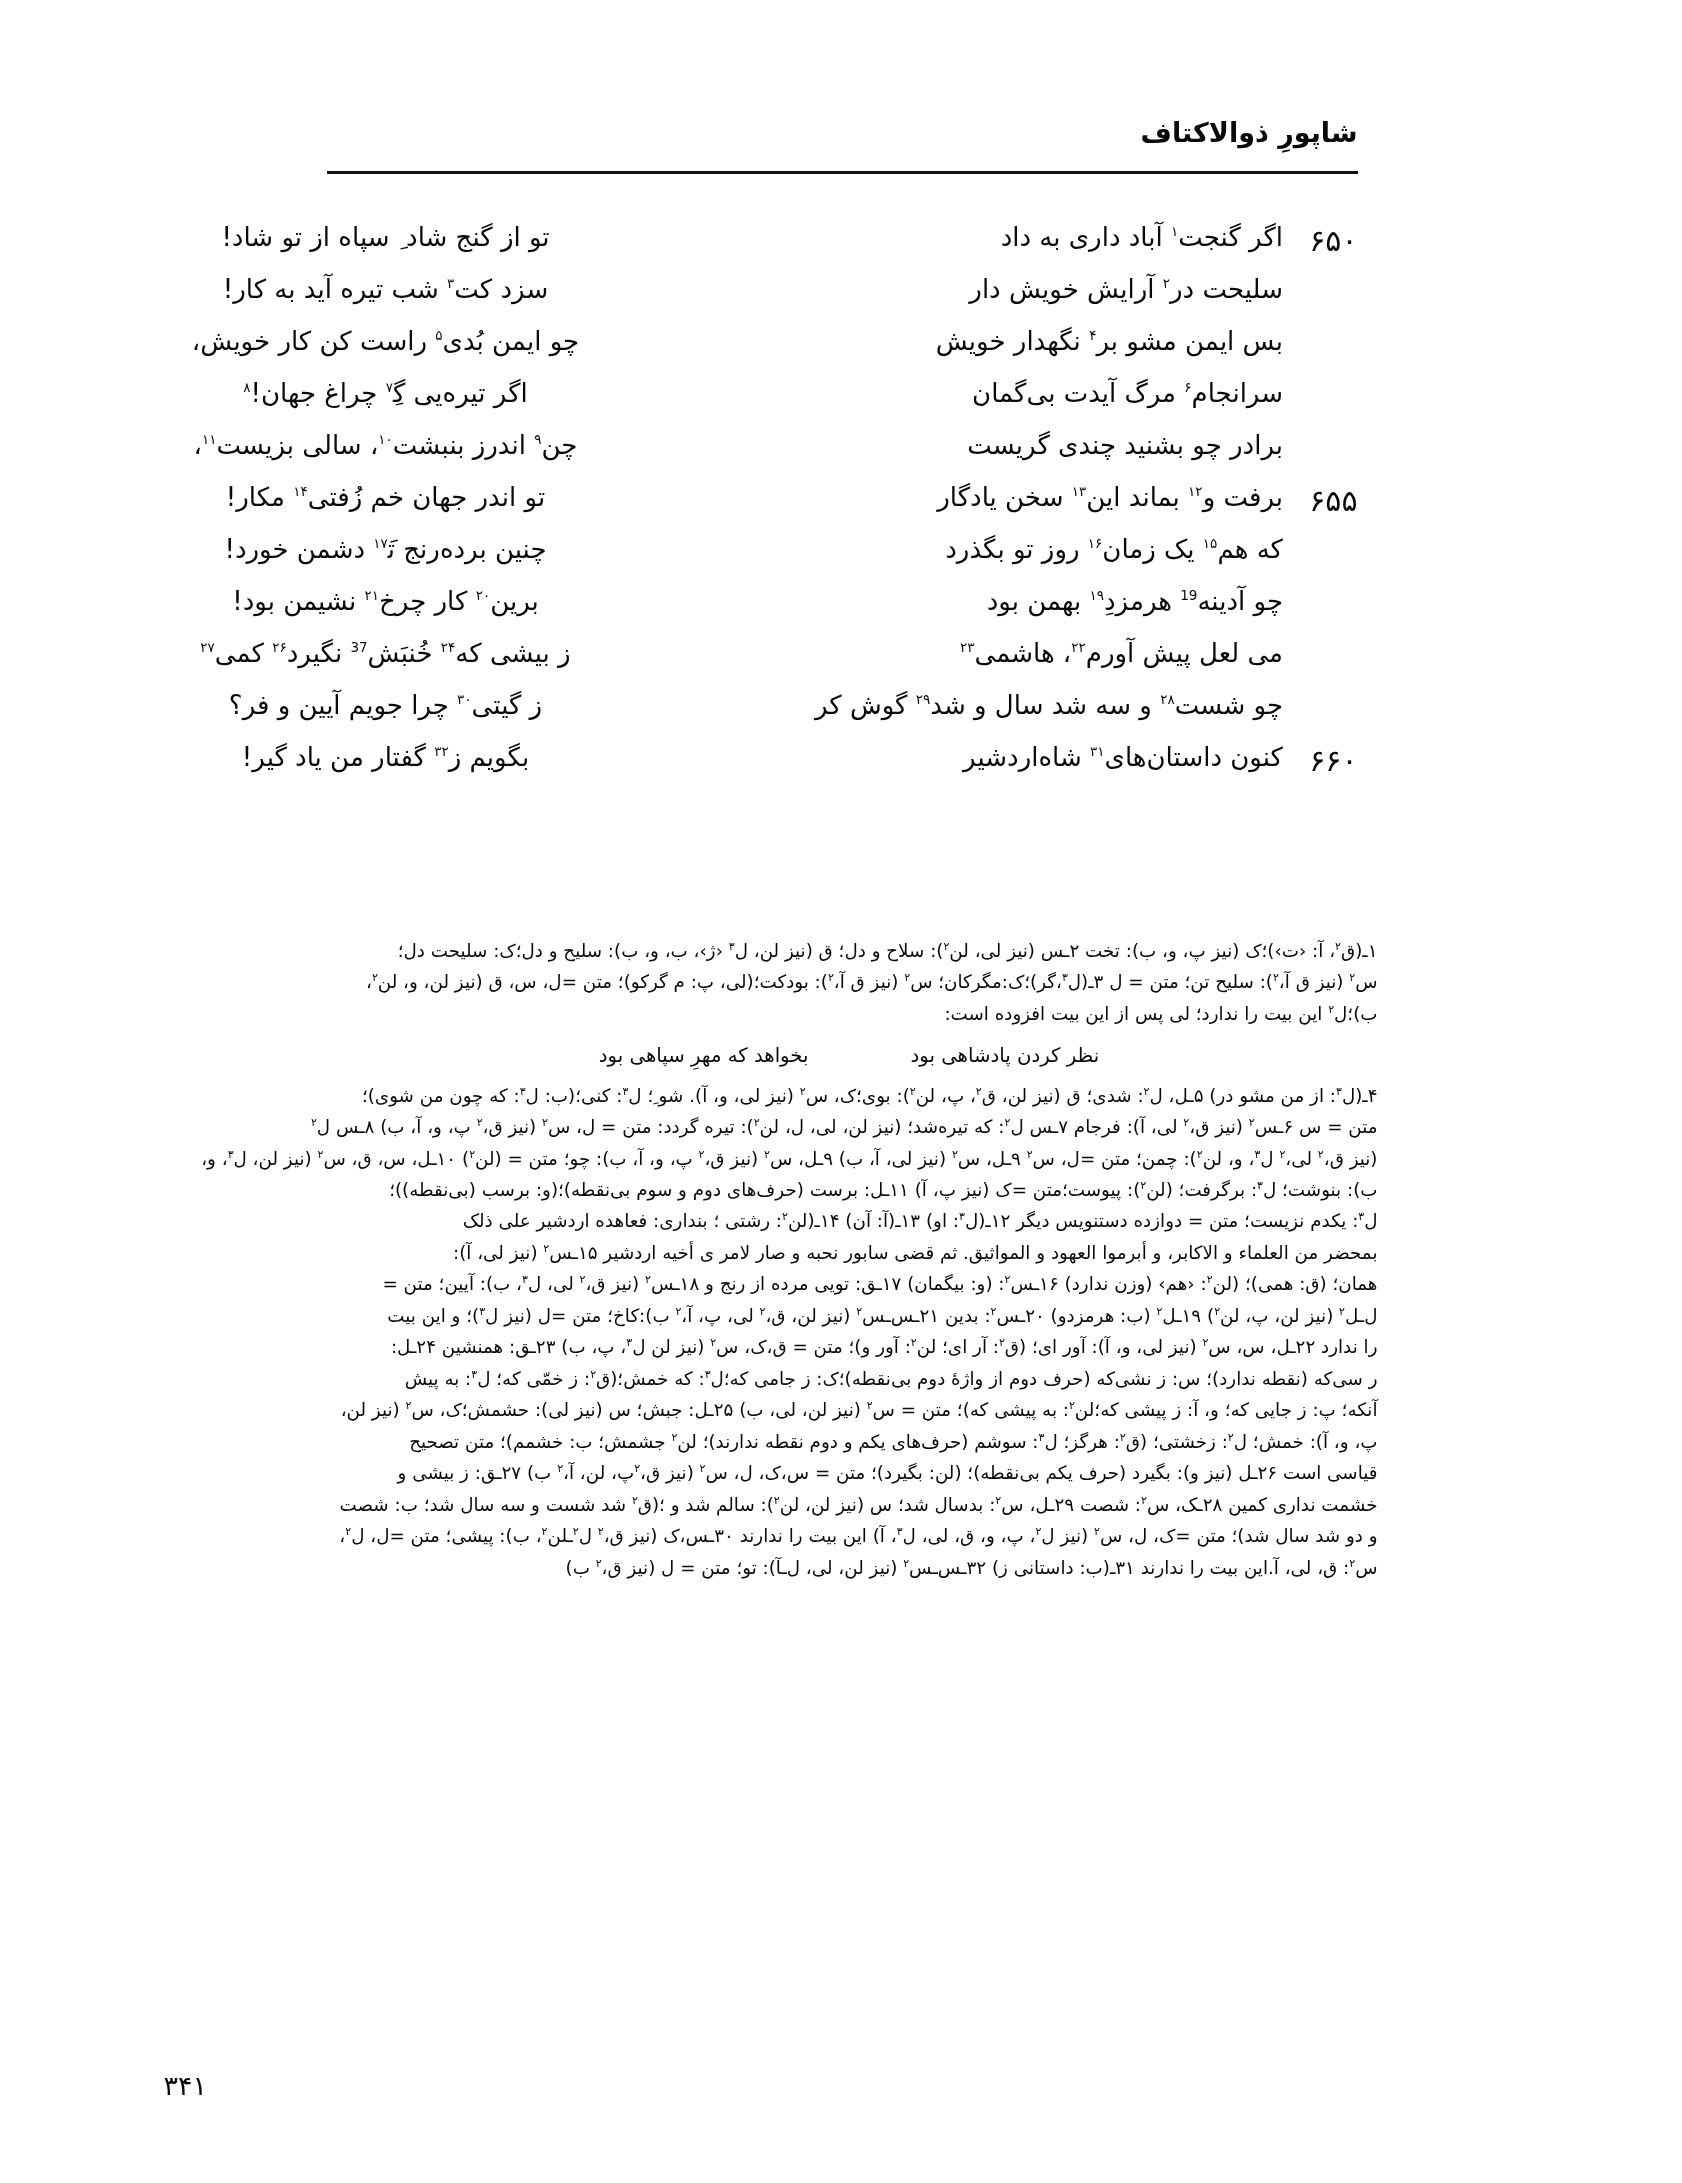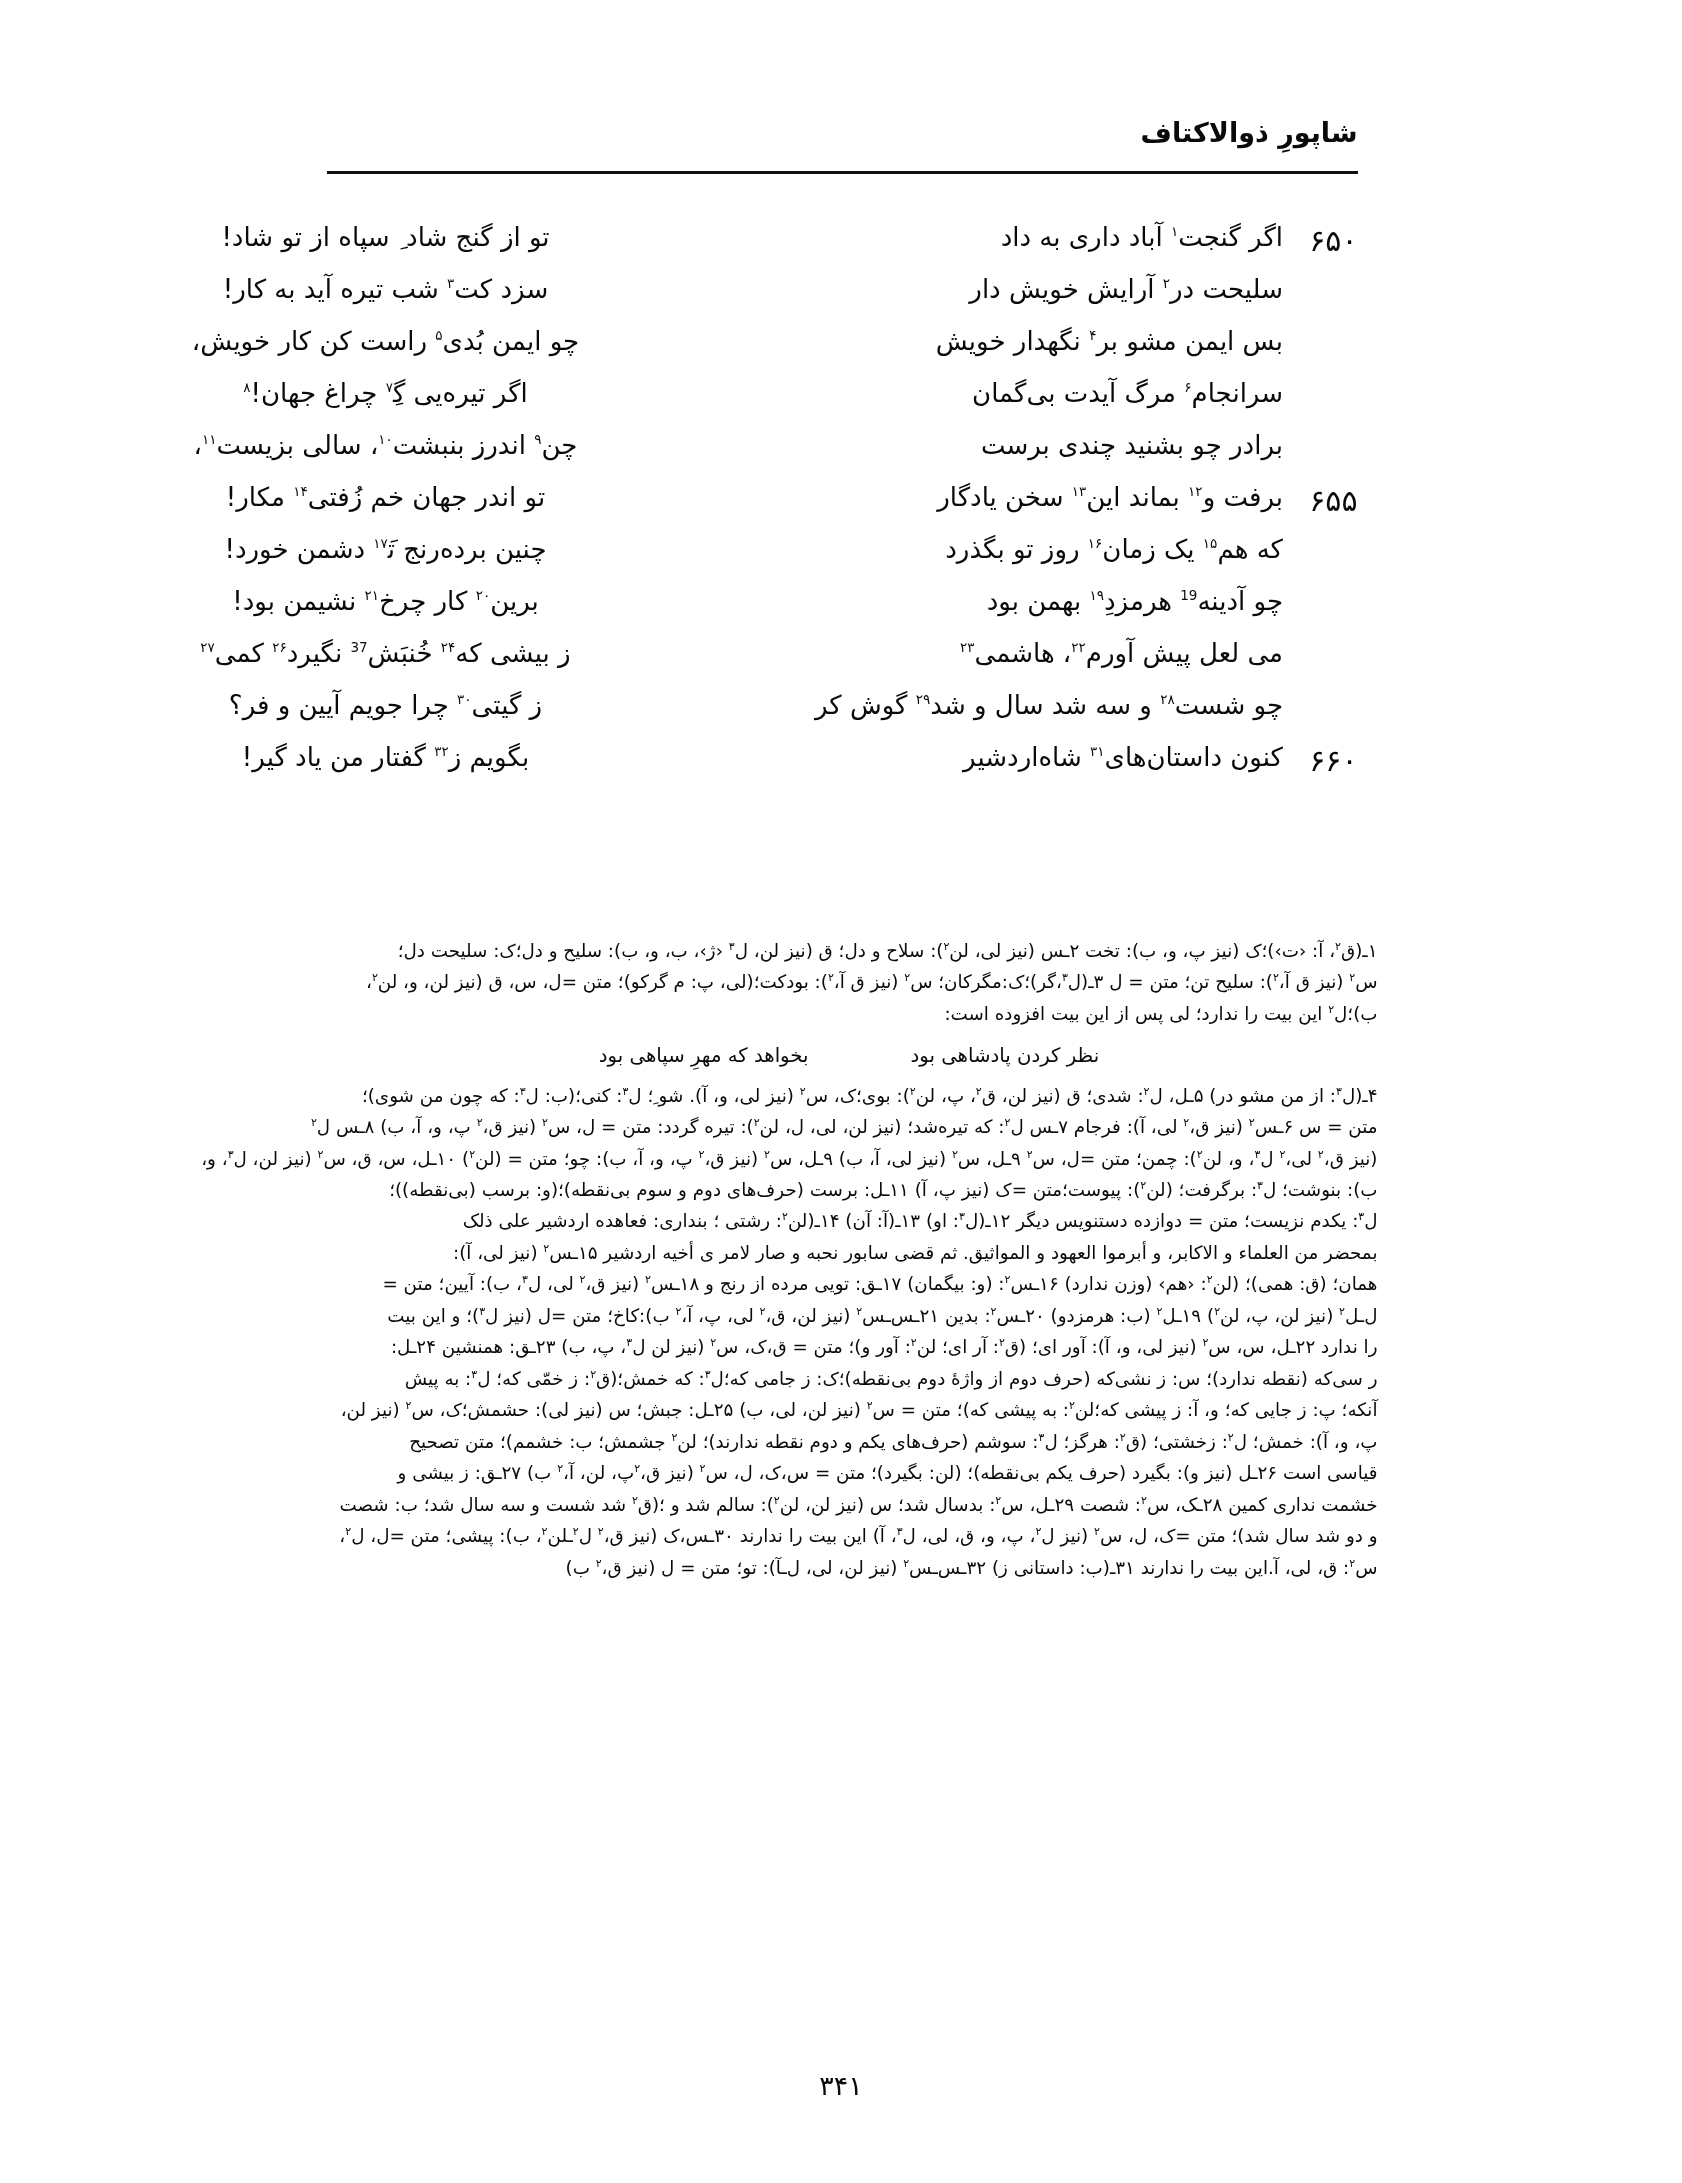--- a/index.html
+++ b/index.html
@@ -131,21 +131,21 @@
   .app-inserted-verse span {
     display: inline-block;
   }
 
   
   .folio {
     position: absolute;
     top: 2054px;
     right: 0;
     left: 0;
-    text-align: center;
+    text-align: left;
     font-size: 27px;
     direction: rtl;
   }
 </style>
 </head>
 <body>
 
 <div class="page">
 
   <div class="runninghead-wrap">
@@ -169,21 +169,21 @@
         <div class="hemistich first">بس ایمن مشو بر<sup>۴</sup> نگهدار خویش</div>
         <div class="hemistich second">چو ایمن بُدی<sup>۵</sup> راست کن کار خویش،</div>
       </div>
       <div class="bayt">
         <div class="bayt-num"></div>
         <div class="hemistich first">سرانجام<sup>۶</sup> مرگ آیدت بی‌گمان</div>
         <div class="hemistich second">اگر تیره‌یی گ‍ِ<sup>۷</sup> چراغ جهان!<sup>۸</sup></div>
       </div>
       <div class="bayt">
         <div class="bayt-num"></div>
-        <div class="hemistich first">برادر چو بشنید چندی برست</div>
+        <div class="hemistich first">برادر چو بشنید چندی گریست</div>
         <div class="hemistich second">چن<sup>۹</sup> اندرز بنبشت<sup>۱۰</sup>، سالی بزیست<sup>۱۱</sup>،</div>
       </div>
       <div class="bayt">
         <div class="bayt-num">۶۵۵</div>
         <div class="hemistich first">برفت و<sup>۱۲</sup> بماند این<sup>۱۳</sup> سخن یادگار</div>
         <div class="hemistich second">تو اندر جهان خم زُفتی<sup>۱۴</sup> مکار!</div>
       </div>
       <div class="bayt">
         <div class="bayt-num"></div>
         <div class="hemistich first">که هم<sup>۱۵</sup> یک زمان<sup>۱۶</sup> روز تو بگذرد</div>

